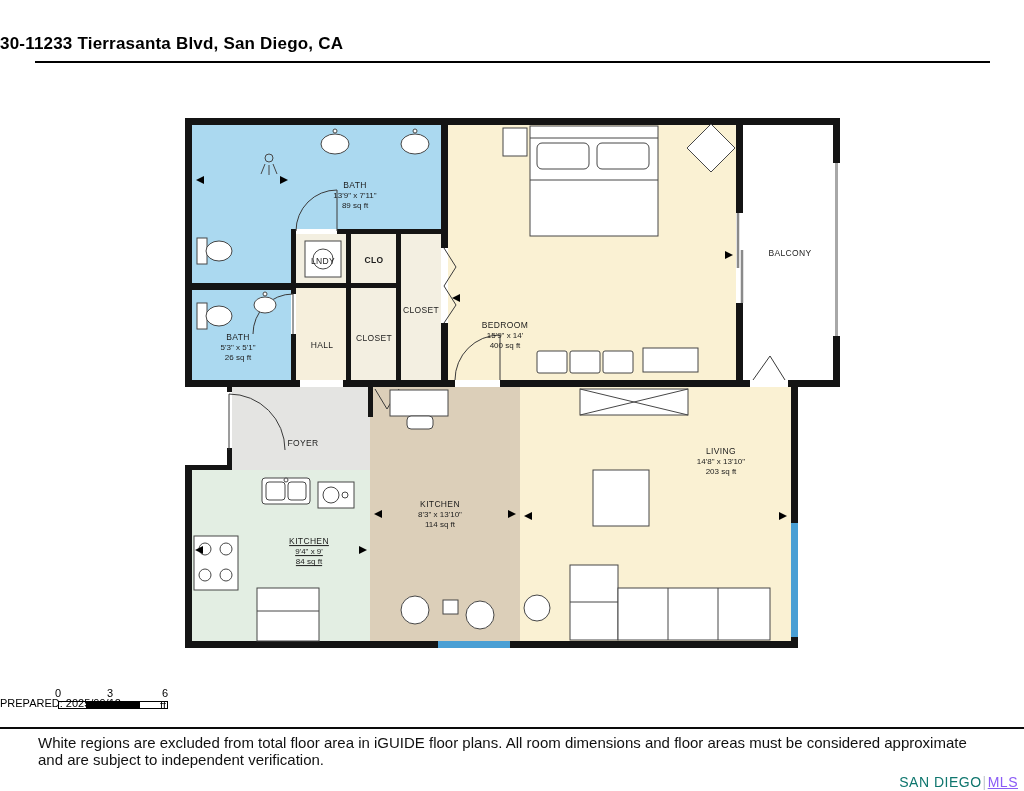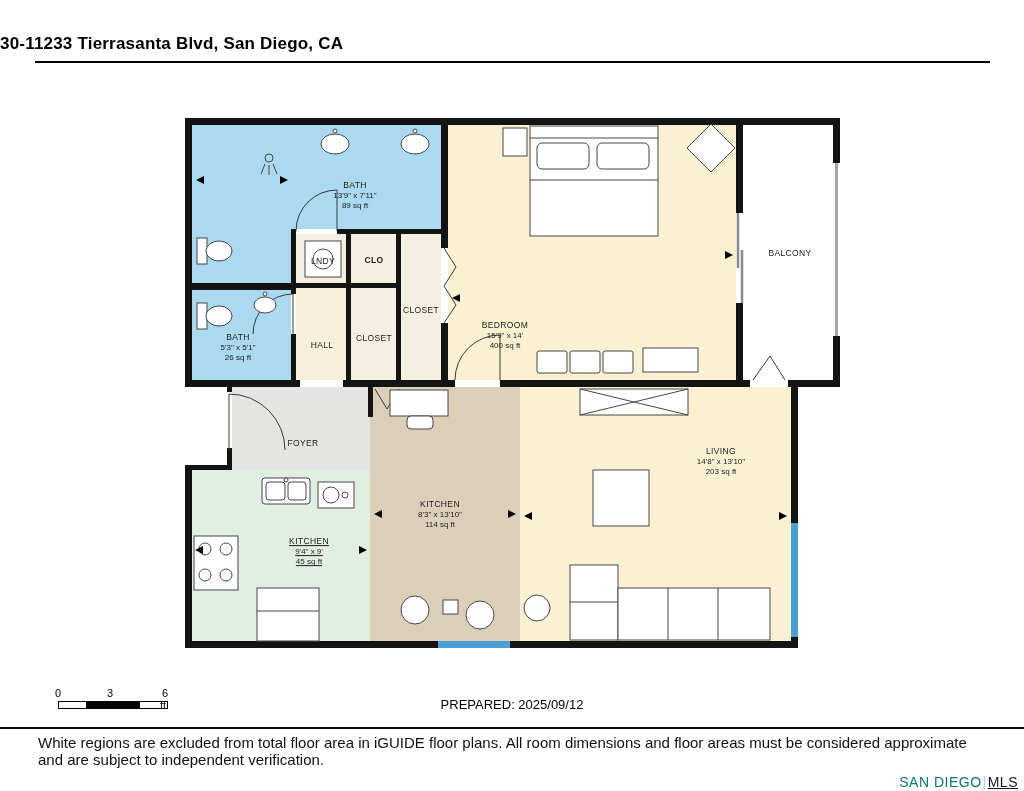--- a/index.html
+++ b/index.html
@@ -16,27 +16,27 @@
   .room-label{position:absolute;transform:translate(-50%,-50%);text-align:center;
               font-size:8px;line-height:1.3;color:#1c1c1c;white-space:nowrap;}
   .room-label .rname{font-size:8.5px;letter-spacing:.35px;}
   .scalebar{position:absolute;left:58px;top:687px;width:190px;height:28px;font-size:11px;}
   .scalebar .tick{position:absolute;top:0;}
   .scalebar .bar{position:absolute;left:0;top:14px;width:110px;height:8px;border:1px solid #000;
                  box-sizing:border-box;display:flex;}
   .scalebar .seg{flex:1;}
   .scalebar .seg.b{background:#000;} .scalebar .seg.w{background:#fff;}
   .scalebar .unit{position:absolute;left:102px;top:12px;text-align:center;}
-  .prepared{position:absolute;top:697px;left:0;width:100%;text-align:center;font-size:13px;}
+  .prepared{position:absolute;top:697px;left:0;width:100%;font-size:11px;}
   .bottom-rule{position:absolute;top:727px;left:0;right:0;height:2px;background:#0a0a0a;}
   .disclaimer{position:absolute;top:734px;left:38px;right:30px;font-size:15px;color:#111;}
   .watermark{position:absolute;right:6px;bottom:1px;font-size:14px;letter-spacing:.5px;}
   .watermark .wm1{color:#0f766e;}
   .watermark .wmd{color:#c3c9cf;padding:0 1px;}
-  .watermark .wm2{color:#0f172a;text-decoration:underline;}
+  .watermark .wm2{color:#8b5cf6;text-decoration:underline;}
 </style>
 </head>
 <body>
 
 <div class="page">
 
   <div class="title">30-11233 Tierrasanta Blvd, San Diego, CA</div>
   <div class="title-rule"></div>
 
   <div class="plan">
@@ -246,21 +246,21 @@
     </div>
     <div class="room-label" style="left:605px;top:136px;">
       <div class="rname">BALCONY</div>
     </div>
     <div class="room-label" style="left:118px;top:310px;margin-top:16px;">
       <div class="rname">FOYER</div>
     </div>
     <div class="room-label" style="left:124px;top:434px;text-decoration:underline;">
       <div class="rname">KITCHEN</div>
       <div>9'4" x 9'</div>
-      <div>45 sq ft</div>
+      <div>84 sq ft</div>
     </div>
     <div class="room-label" style="left:255px;top:397px;">
       <div class="rname">KITCHEN</div>
       <div>8'3" x 13'10"</div>
       <div>114 sq ft</div>
     </div>
     <div class="room-label" style="left:536px;top:344px;text-align:center;">
       <div class="rname">LIVING</div>
       <div>14'8" x 13'10"</div>
       <div>203 sq ft</div>

